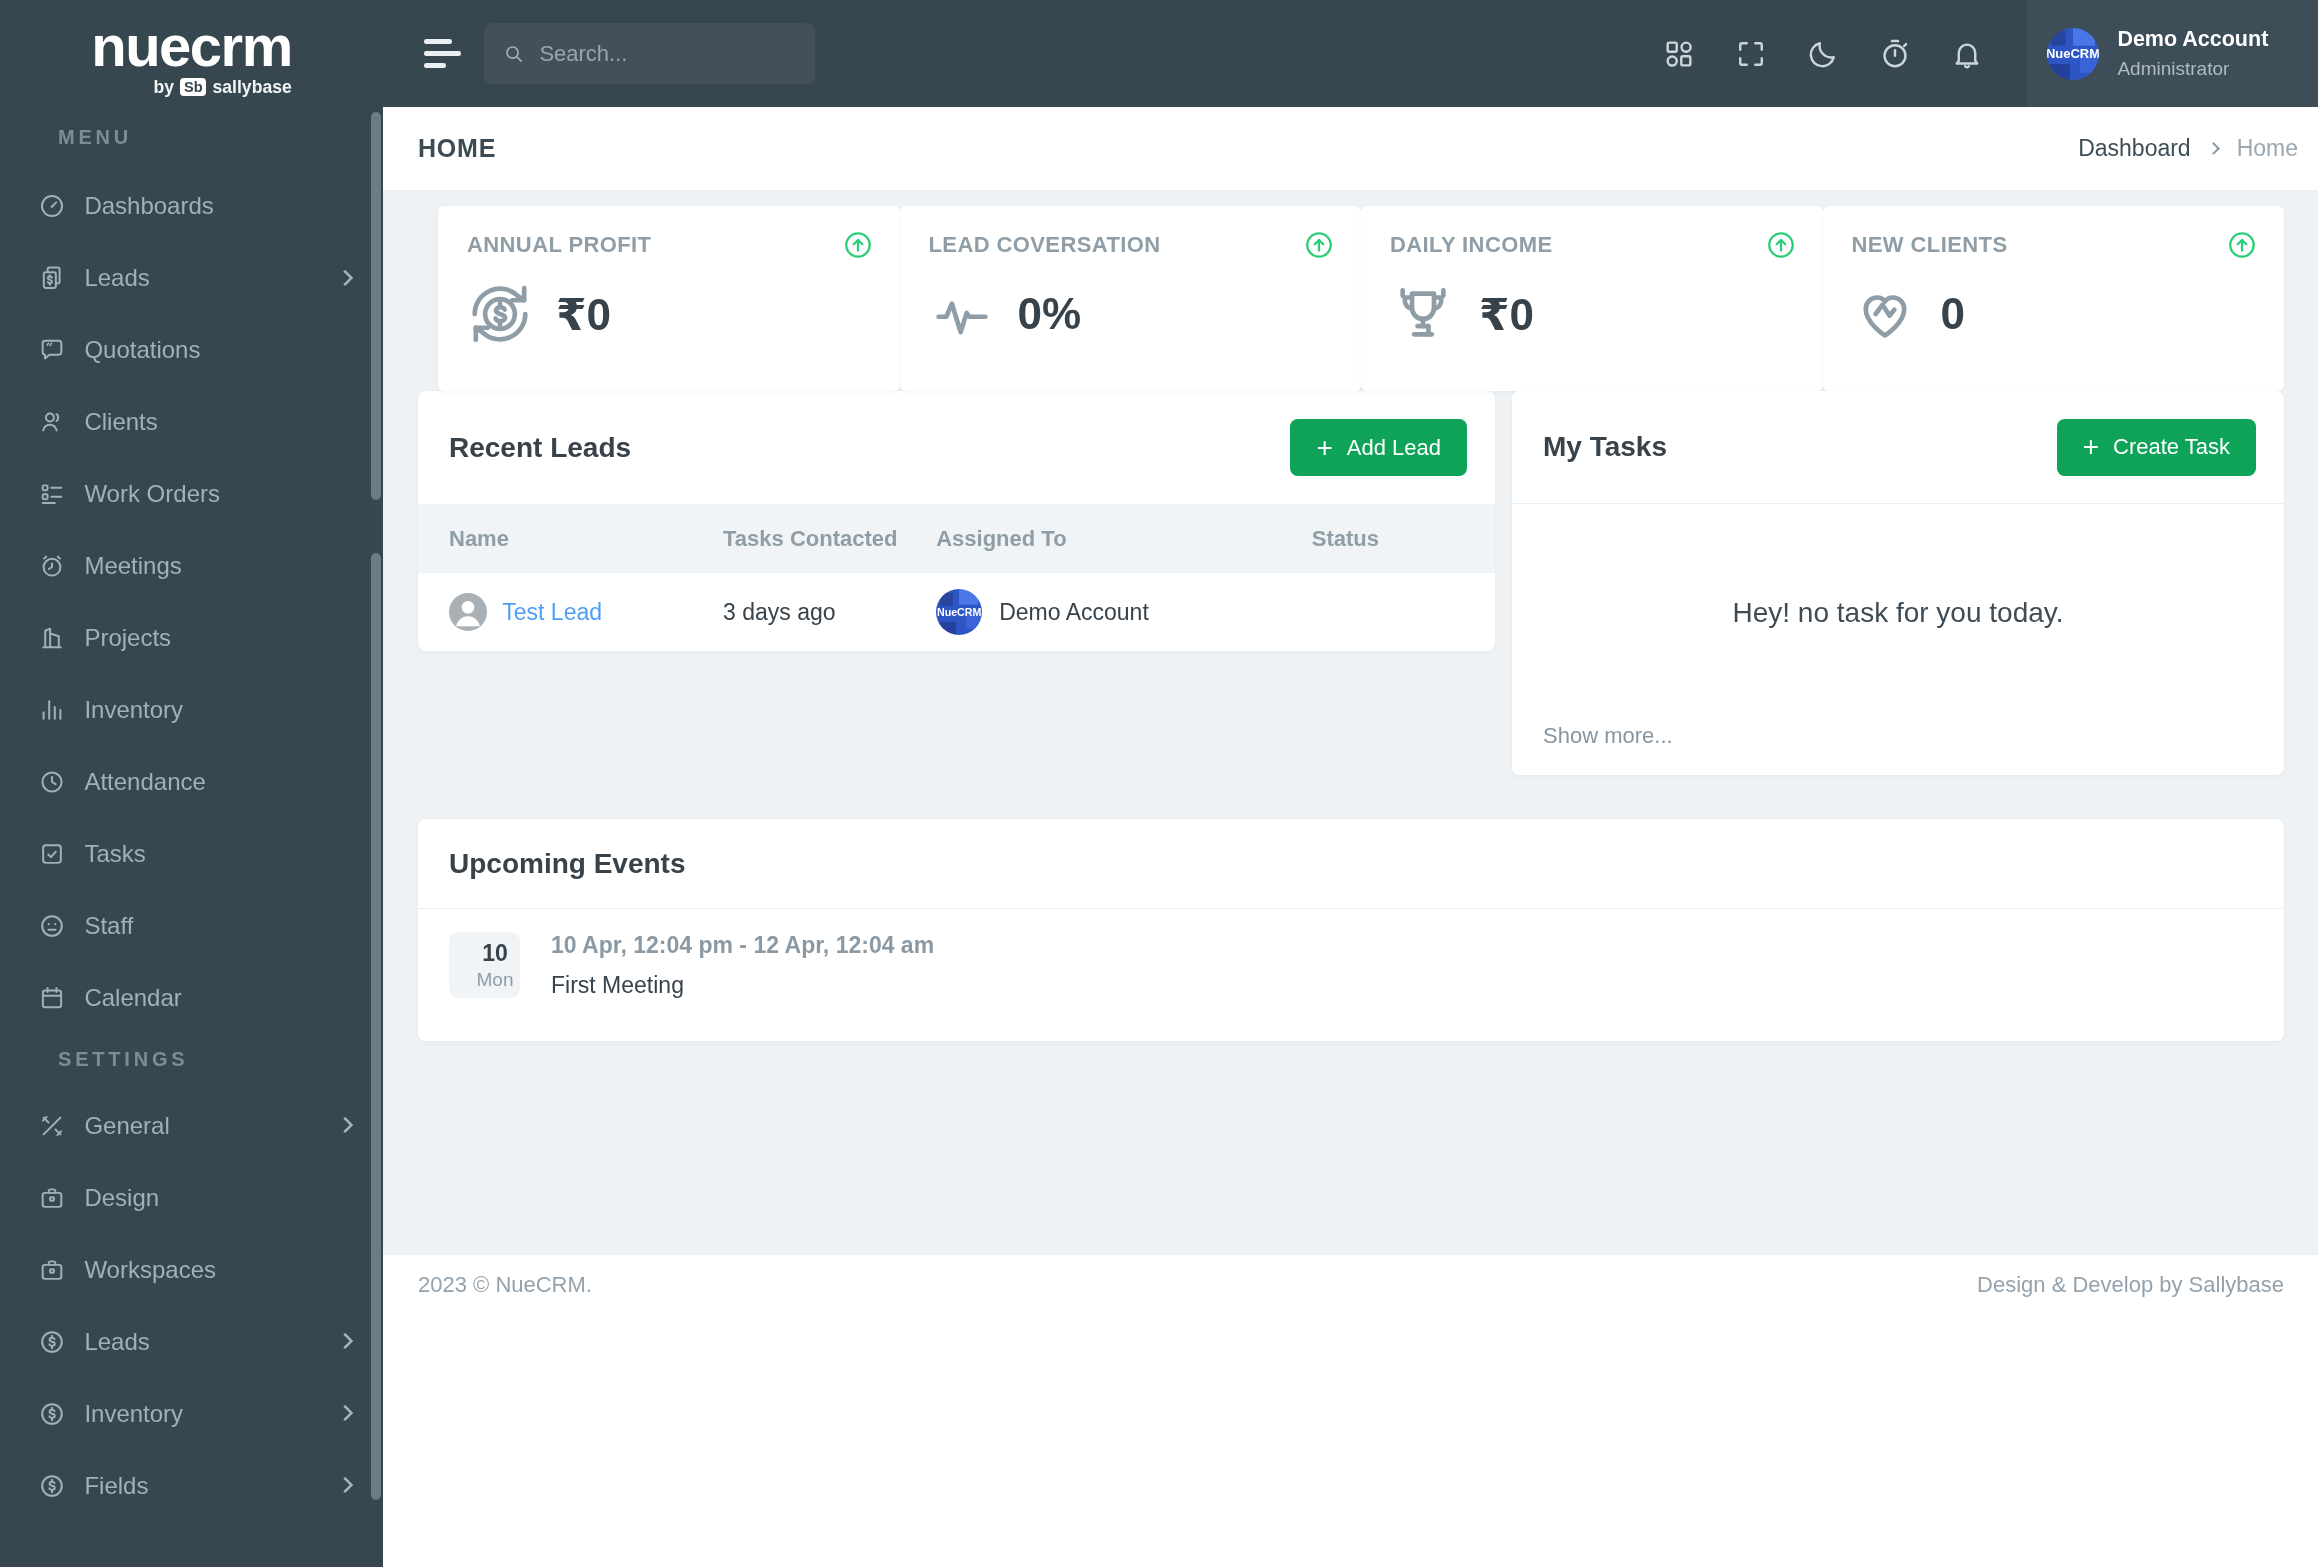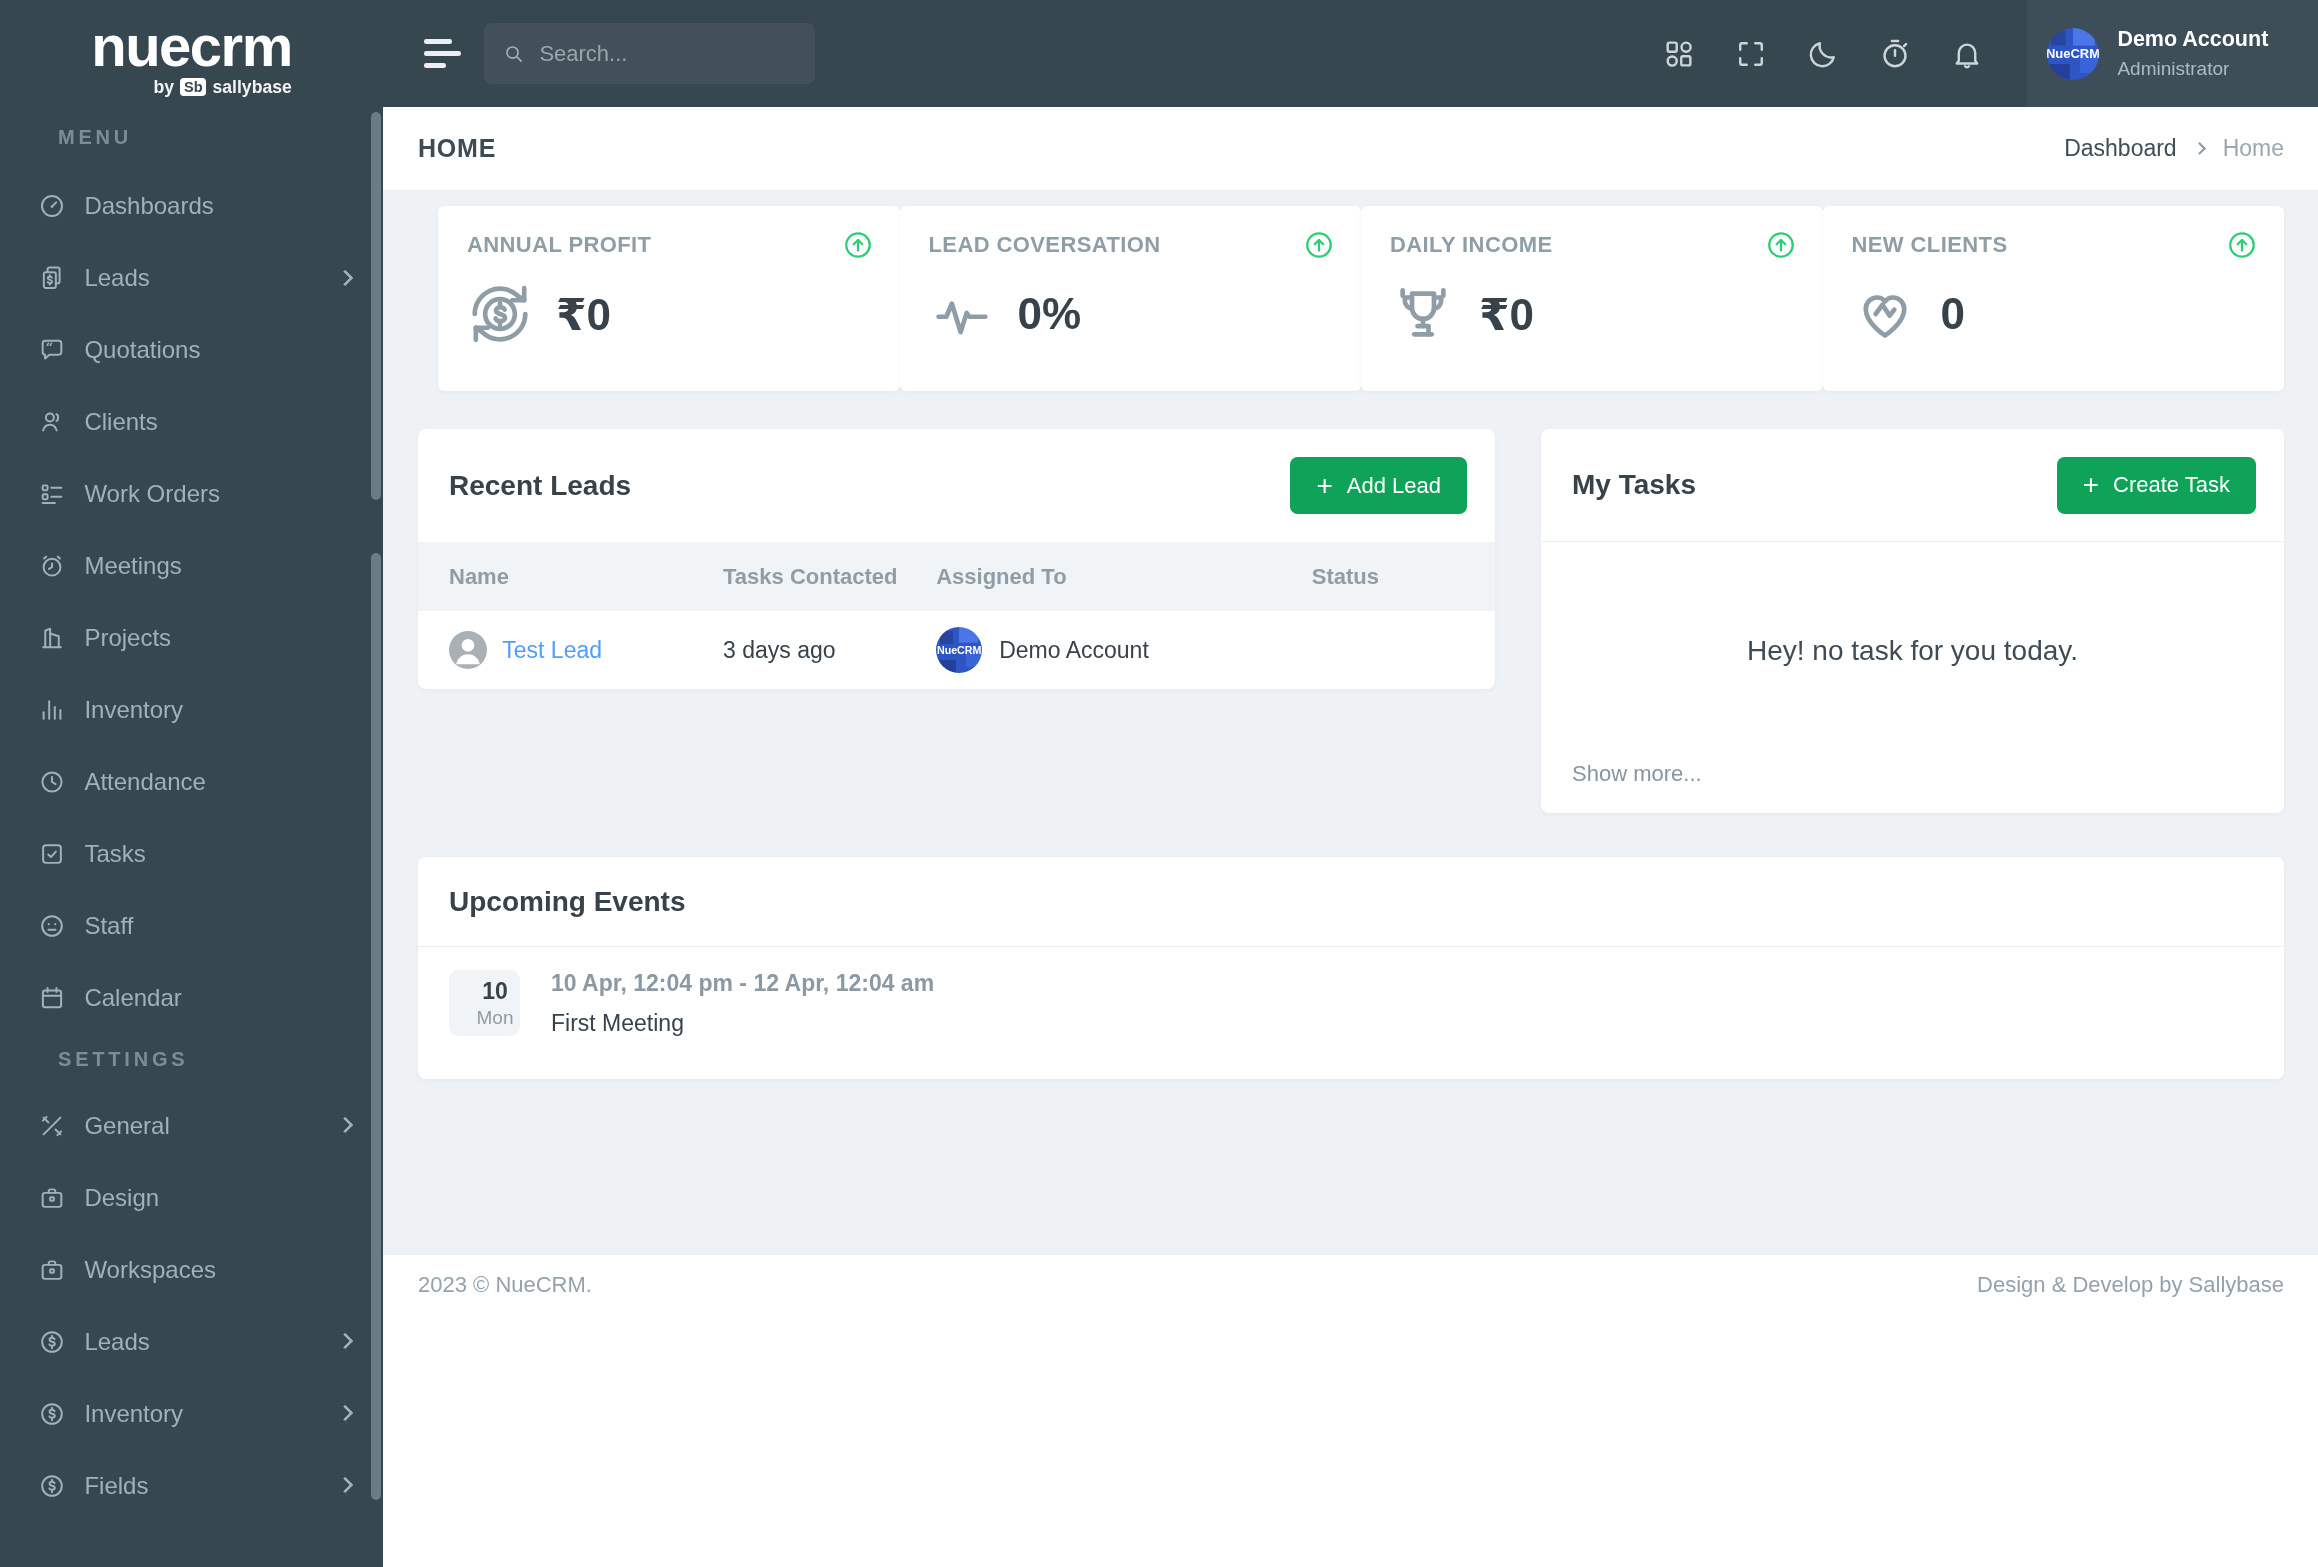--- a/index.html
+++ b/index.html
@@ -63,41 +63,41 @@
     background-position:86% 0%, 0% 100%, 100% 78%, 12% 10%;
     background-repeat:no-repeat; }
   .avatar-blue span { position:relative; z-index:2; color:#fff; font-weight:bold; }
   .user-avatar { width:52px; height:52px; }
   .user-avatar span { font-size:13px; }
   .user-name { color:#fff; font-size:21.5px; font-weight:bold; }
   .user-role { color:#aebbc2; font-size:19px; margin-top:6.1px; }
 
   
   .titlebar { height:84px; background:#fff; border-bottom:1.5px solid #e9edf0;
-    display:flex; align-items:center; padding:0 34px 0 35px; }
+    display:flex; align-items:center; padding:0 20px 0 35px; }
   .page-title { font-size:25px; font-weight:bold; color:#3d4b54; letter-spacing:0.8px; }
   .breadcrumb { margin-left:auto; display:flex; align-items:center; gap:18.4px; font-size:23px; }
   .bc-root { color:#3f4d56; cursor:pointer; }
   .bc-chev { width:9.2px; height:9.2px; border-top:2.3px solid #8b98a2;
     border-right:2.3px solid #8b98a2; transform:rotate(45deg); }
   .bc-current { color:#9aa7b0; }
 
   
   .content { height:1064px; background:#eef2f5; padding:15.3px 34px 0 35px; }
 
   .stats-row { display:grid; grid-template-columns:repeat(4,1fr); gap:0;margin-left:20px; }
   .stat-card { background:#fff; border-radius:6.1px; height:185px; padding:26px 29px;
     position:relative; box-shadow:0 1.5px 4.6px rgba(44,62,80,.04); }
   .stat-label { font-size:22px; font-weight:bold; color:#8f9da7; letter-spacing:0.4px; }
   .stat-arrow { position:absolute; top:23px; right:26px; width:32px; height:32px; color:#2bce75; }
   .stat-main { margin-top:23px; display:flex; align-items:center; gap:23px; }
   .stat-ic { width:66px; height:66px; color:#8f9da7; }
   .stat-value { font-size:44px; font-weight:bold; color:#37424b; }
 
-  .row2 { display:grid; grid-template-columns:1077px 1fr; gap:46px; margin-top:38px;
+  .row2 { display:grid; grid-template-columns:1077px 1fr; gap:17px; 
     align-items:start; }
   .card { background:#fff; border-radius:7.7px; box-shadow:0 1.5px 4.6px rgba(44,62,80,.04); }
   .card-header { height:113px; display:flex; align-items:center; padding:0 28px 0 31px; }
   .card-title { font-size:28px; font-weight:bold; color:#37424b; }
   .btn-green { margin-left:auto; background:#0fa35a; color:#fff; border:none; cursor:pointer;
     height:57px; padding:0 26px; border-radius:7.7px; font-size:22px; font-family:inherit;
     display:flex; align-items:center; gap:14px; }
   .btn-plus { font-size:28px; font-weight:normal; line-height:1; }
 
   

